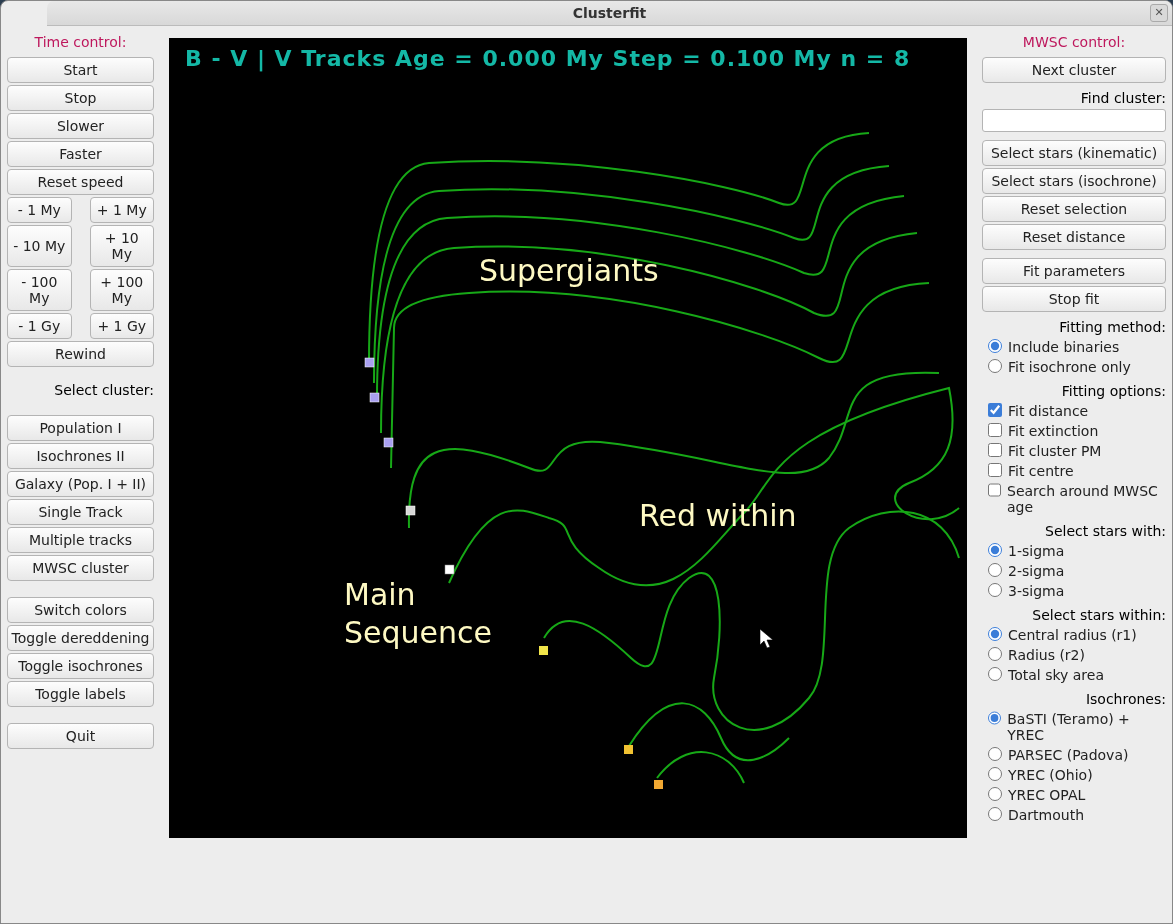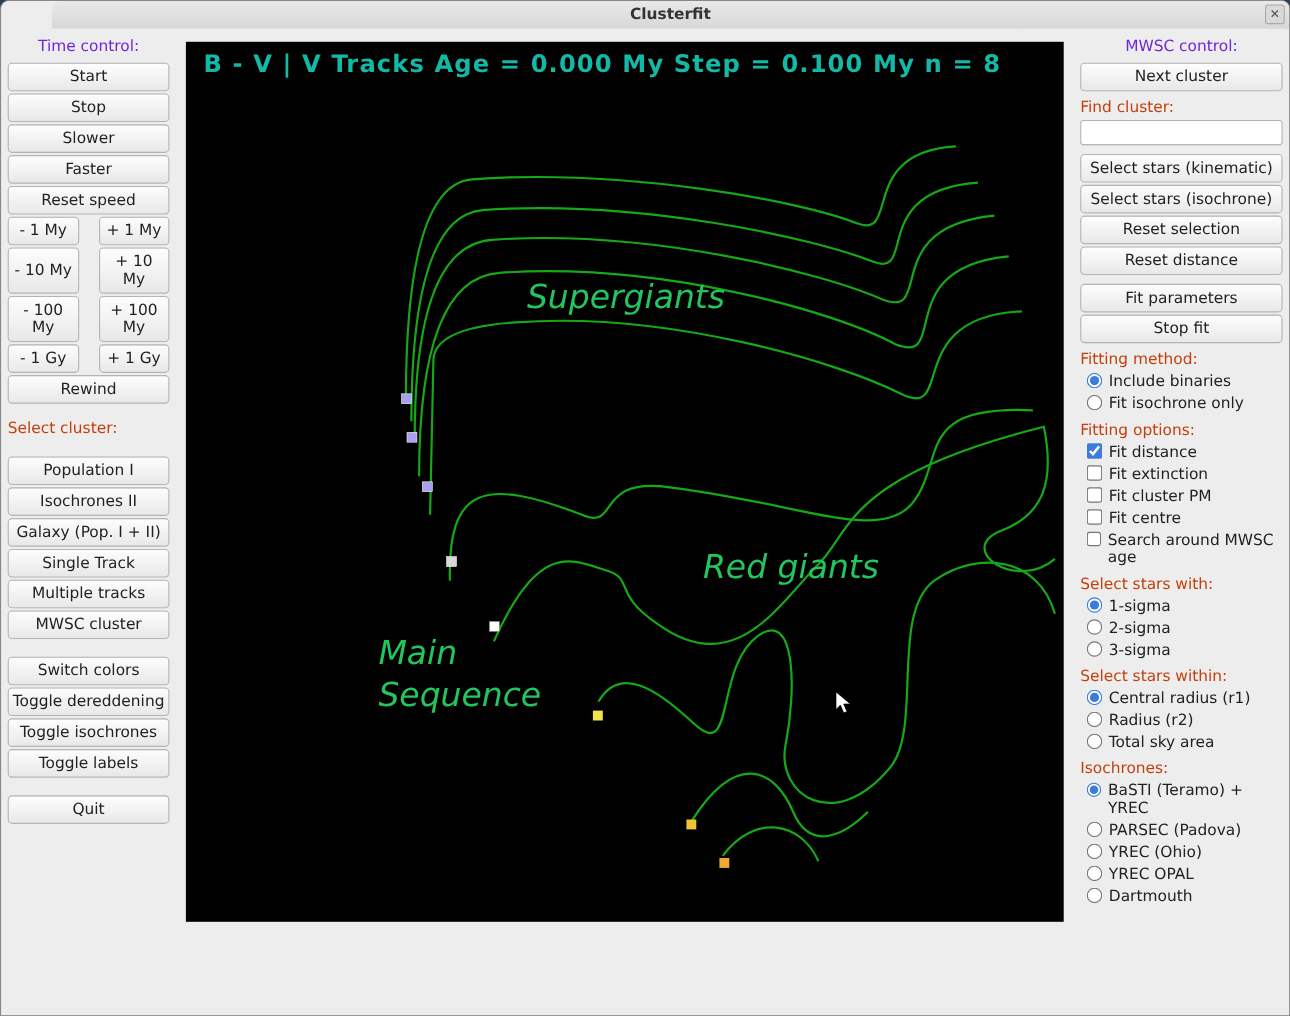--- a/index.html
+++ b/index.html
@@ -28,28 +28,28 @@
   .right-panel { width:192px; padding:2px 4px; display:flex; flex-direction:column; }
   .center { flex:1; display:flex; align-items:flex-start; justify-content:center; padding:10px 4px; }
   .plot {
     width:798px; height:800px; background:#000; position:relative; overflow:hidden;
   }
   .plot-title {
     color:#14b8a6; font-weight:bold; font-family:"DejaVu Sans", sans-serif;
     font-size:22px; padding:8px 0 0 16px; letter-spacing:1px;
   }
   .plot-label {
-    position:absolute; color:#22c55e; font-style:italic; font-size:30px; font-weight:500;
+    position:absolute; color:#fef9c3; font-size:30px; font-weight:500;
     pointer-events:none;
   }
   .panel-label {
-    text-align:center; font-size:14px; color:#6d28d9; padding:4px 0 6px 0;
+    text-align:center; font-size:14px; color:#be185d; padding:4px 0 6px 0;
   }
   .section-label {
-    text-align:left; font-size:14px; color:#c2410c; padding:6px 0 2px 0;
+    text-align:right; font-size:14px; color:#000000; padding:6px 0 2px 0;
   }
   .btn {
     background:linear-gradient(#fdfdfd,#e8e8e8);
     border:1px solid #b4b4b4; border-radius:4px;
     font-size:14px; color:#222; padding:4px 2px; margin:1px 0;
     text-align:center; cursor:pointer; width:100%;
   }
   .btn-row { display:flex; gap:18px; }
   .btn-row .btn { flex:1; }
   .textfield {
@@ -144,21 +144,21 @@
           <rect x="201" y="355" width="9" height="9" fill="#a9a0f0" stroke="#fff" stroke-width="0.5"></rect>
           <rect x="215" y="400" width="9" height="9" fill="#a9a0f0" stroke="#fff" stroke-width="0.5"></rect>
           <rect x="237" y="468" width="9" height="9" fill="#d8d8d8" stroke="#fff" stroke-width="0.5"></rect>
           <rect x="276" y="527" width="9" height="9" fill="#fff" stroke="#888" stroke-width="0.5"></rect>
           <rect x="370" y="608" width="9" height="9" fill="#f1e54a"></rect>
           <rect x="455" y="707" width="9" height="9" fill="#f1c232"></rect>
           <rect x="485" y="742" width="9" height="9" fill="#f1a832"></rect>
         </svg>
 
         <div class="plot-label" style="left:310px; top:215px;">Supergiants</div>
-        <div class="plot-label" style="left:470px; top:460px;">Red giants</div>
+        <div class="plot-label" style="left:470px; top:460px;">Red within</div>
         <div class="plot-label" style="left:175px; top:538px; white-space:pre; line-height:1.25;">Main
 Sequence</div>
 
         <svg class="cursor" style="left:590px; top:590px;" viewBox="0 0 16 22">
           <path d="M1,1 L1,17 L5,13 L8,20 L11,19 L8,12 L14,12 Z" fill="#fff" stroke="#000" stroke-width="0.6"></path>
         </svg>
       </div>
     </div>
 
     <div class="right-panel">

